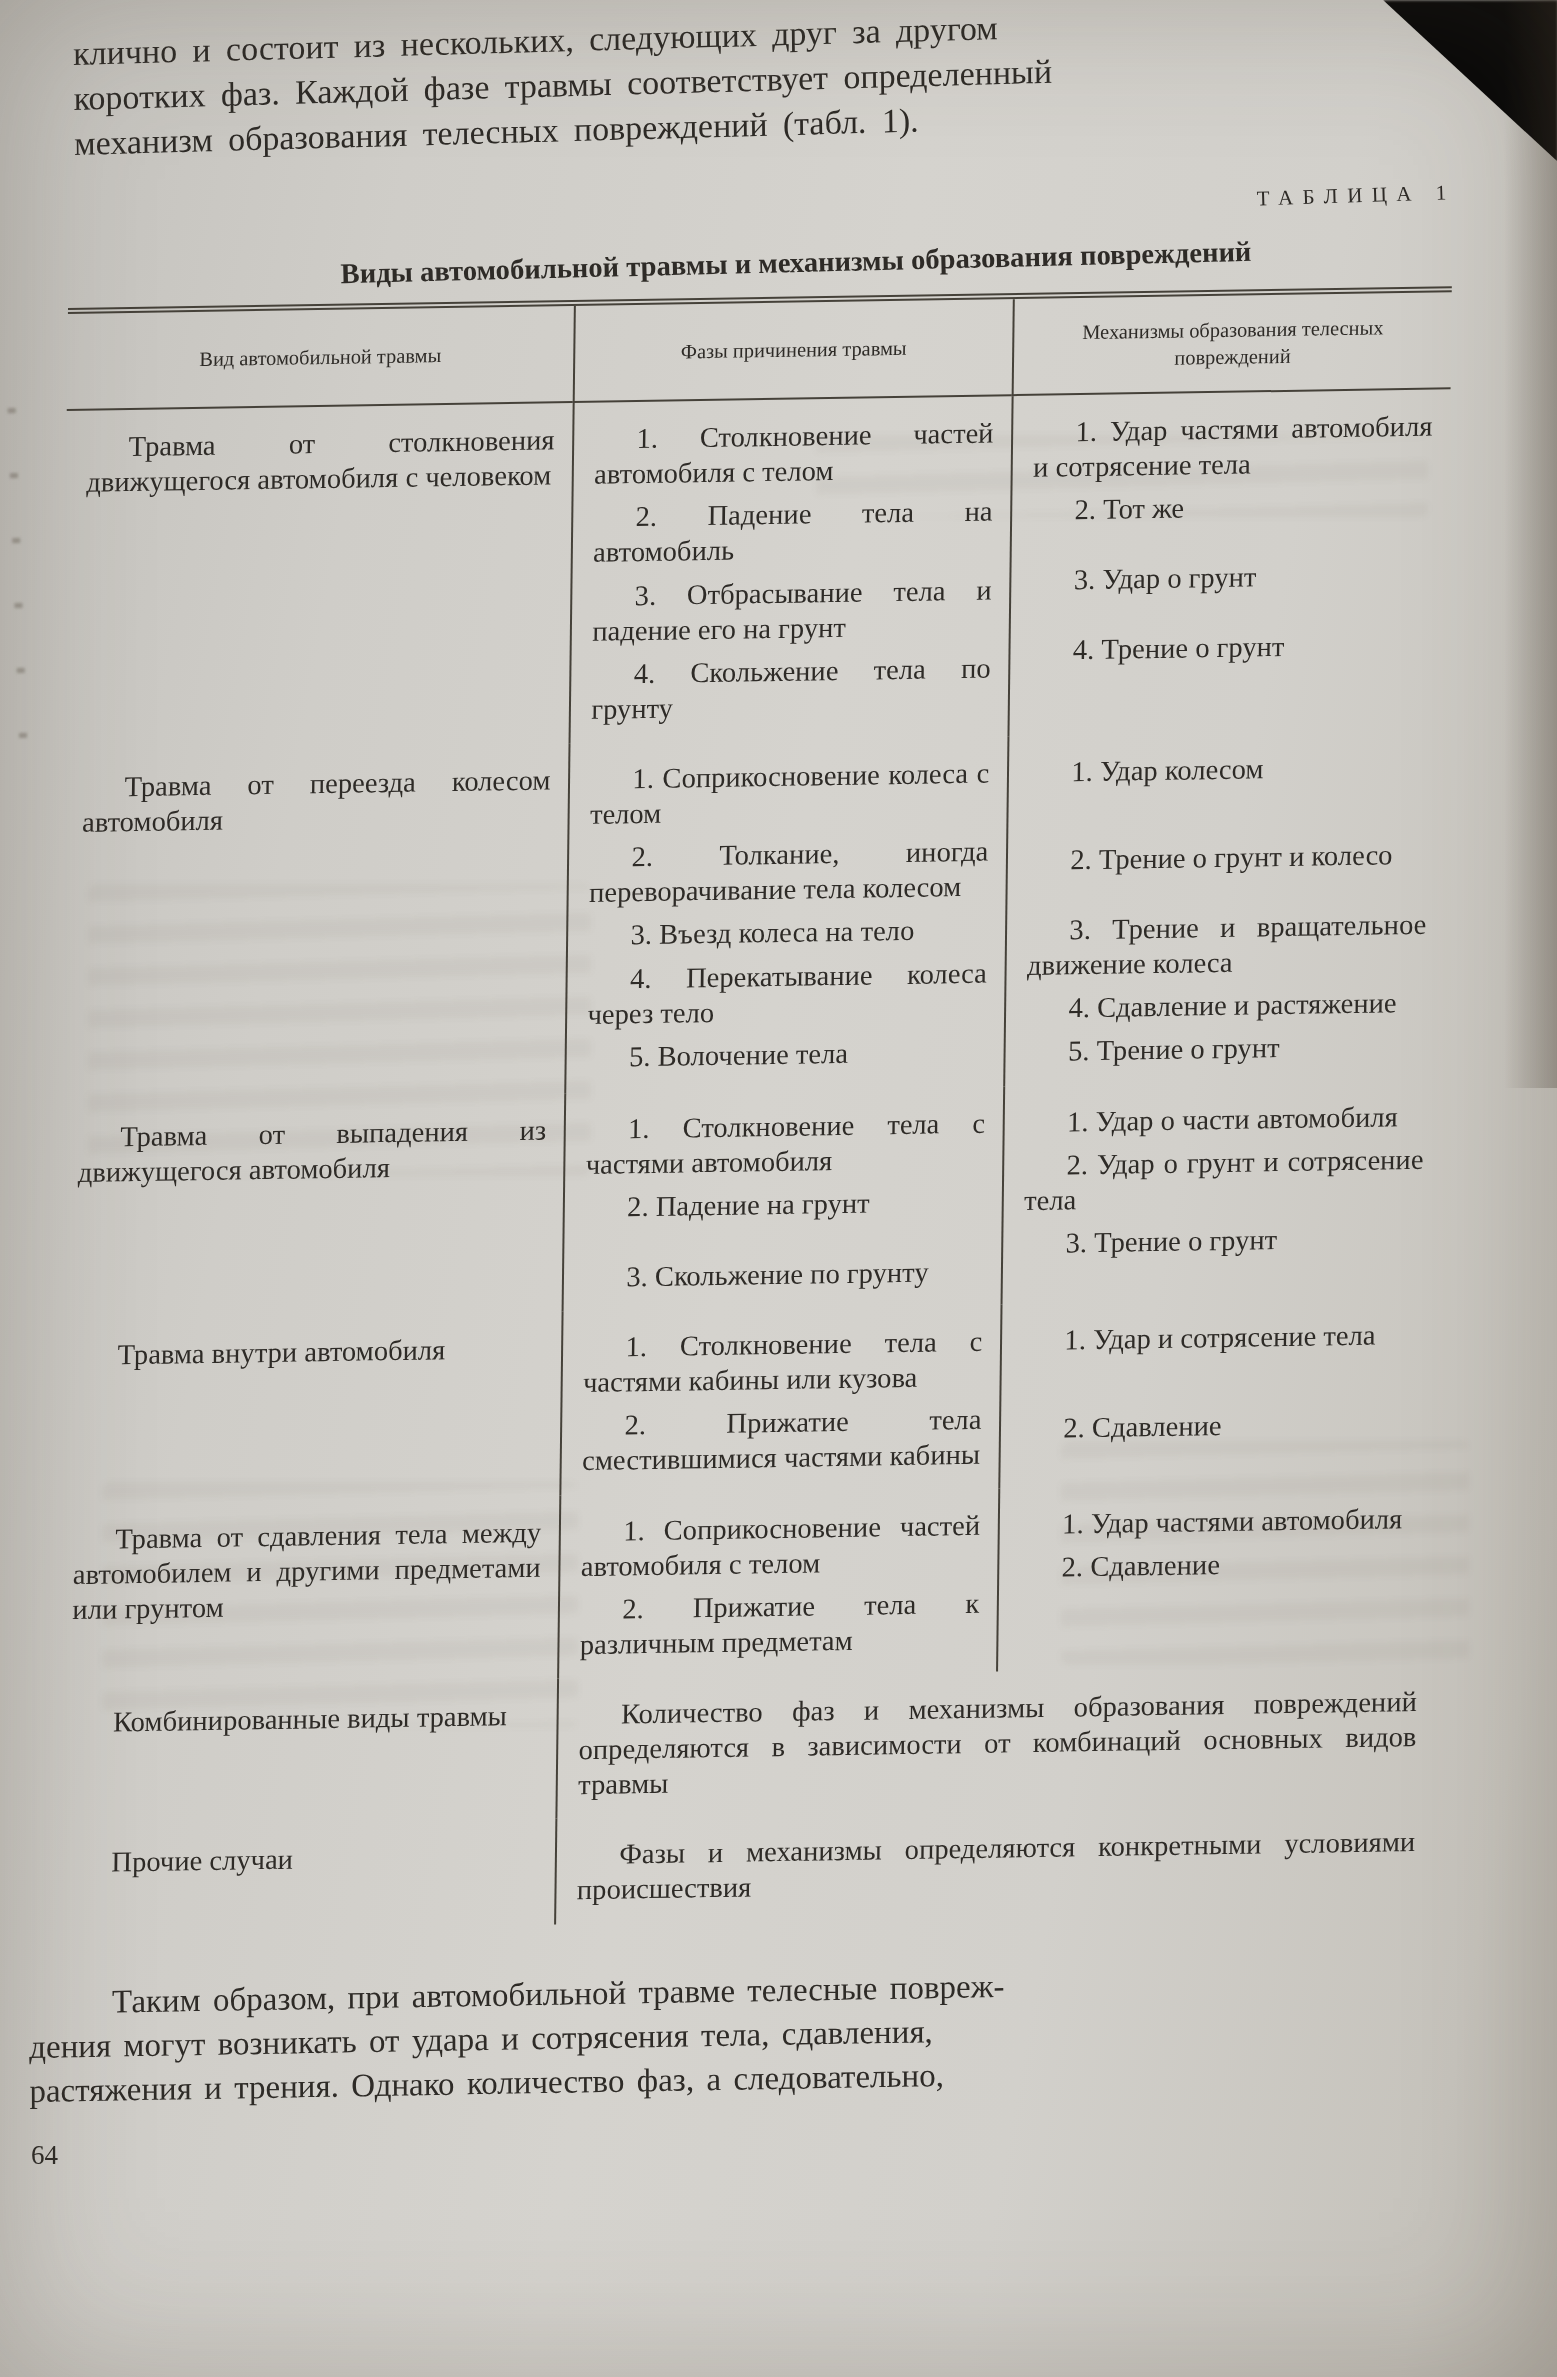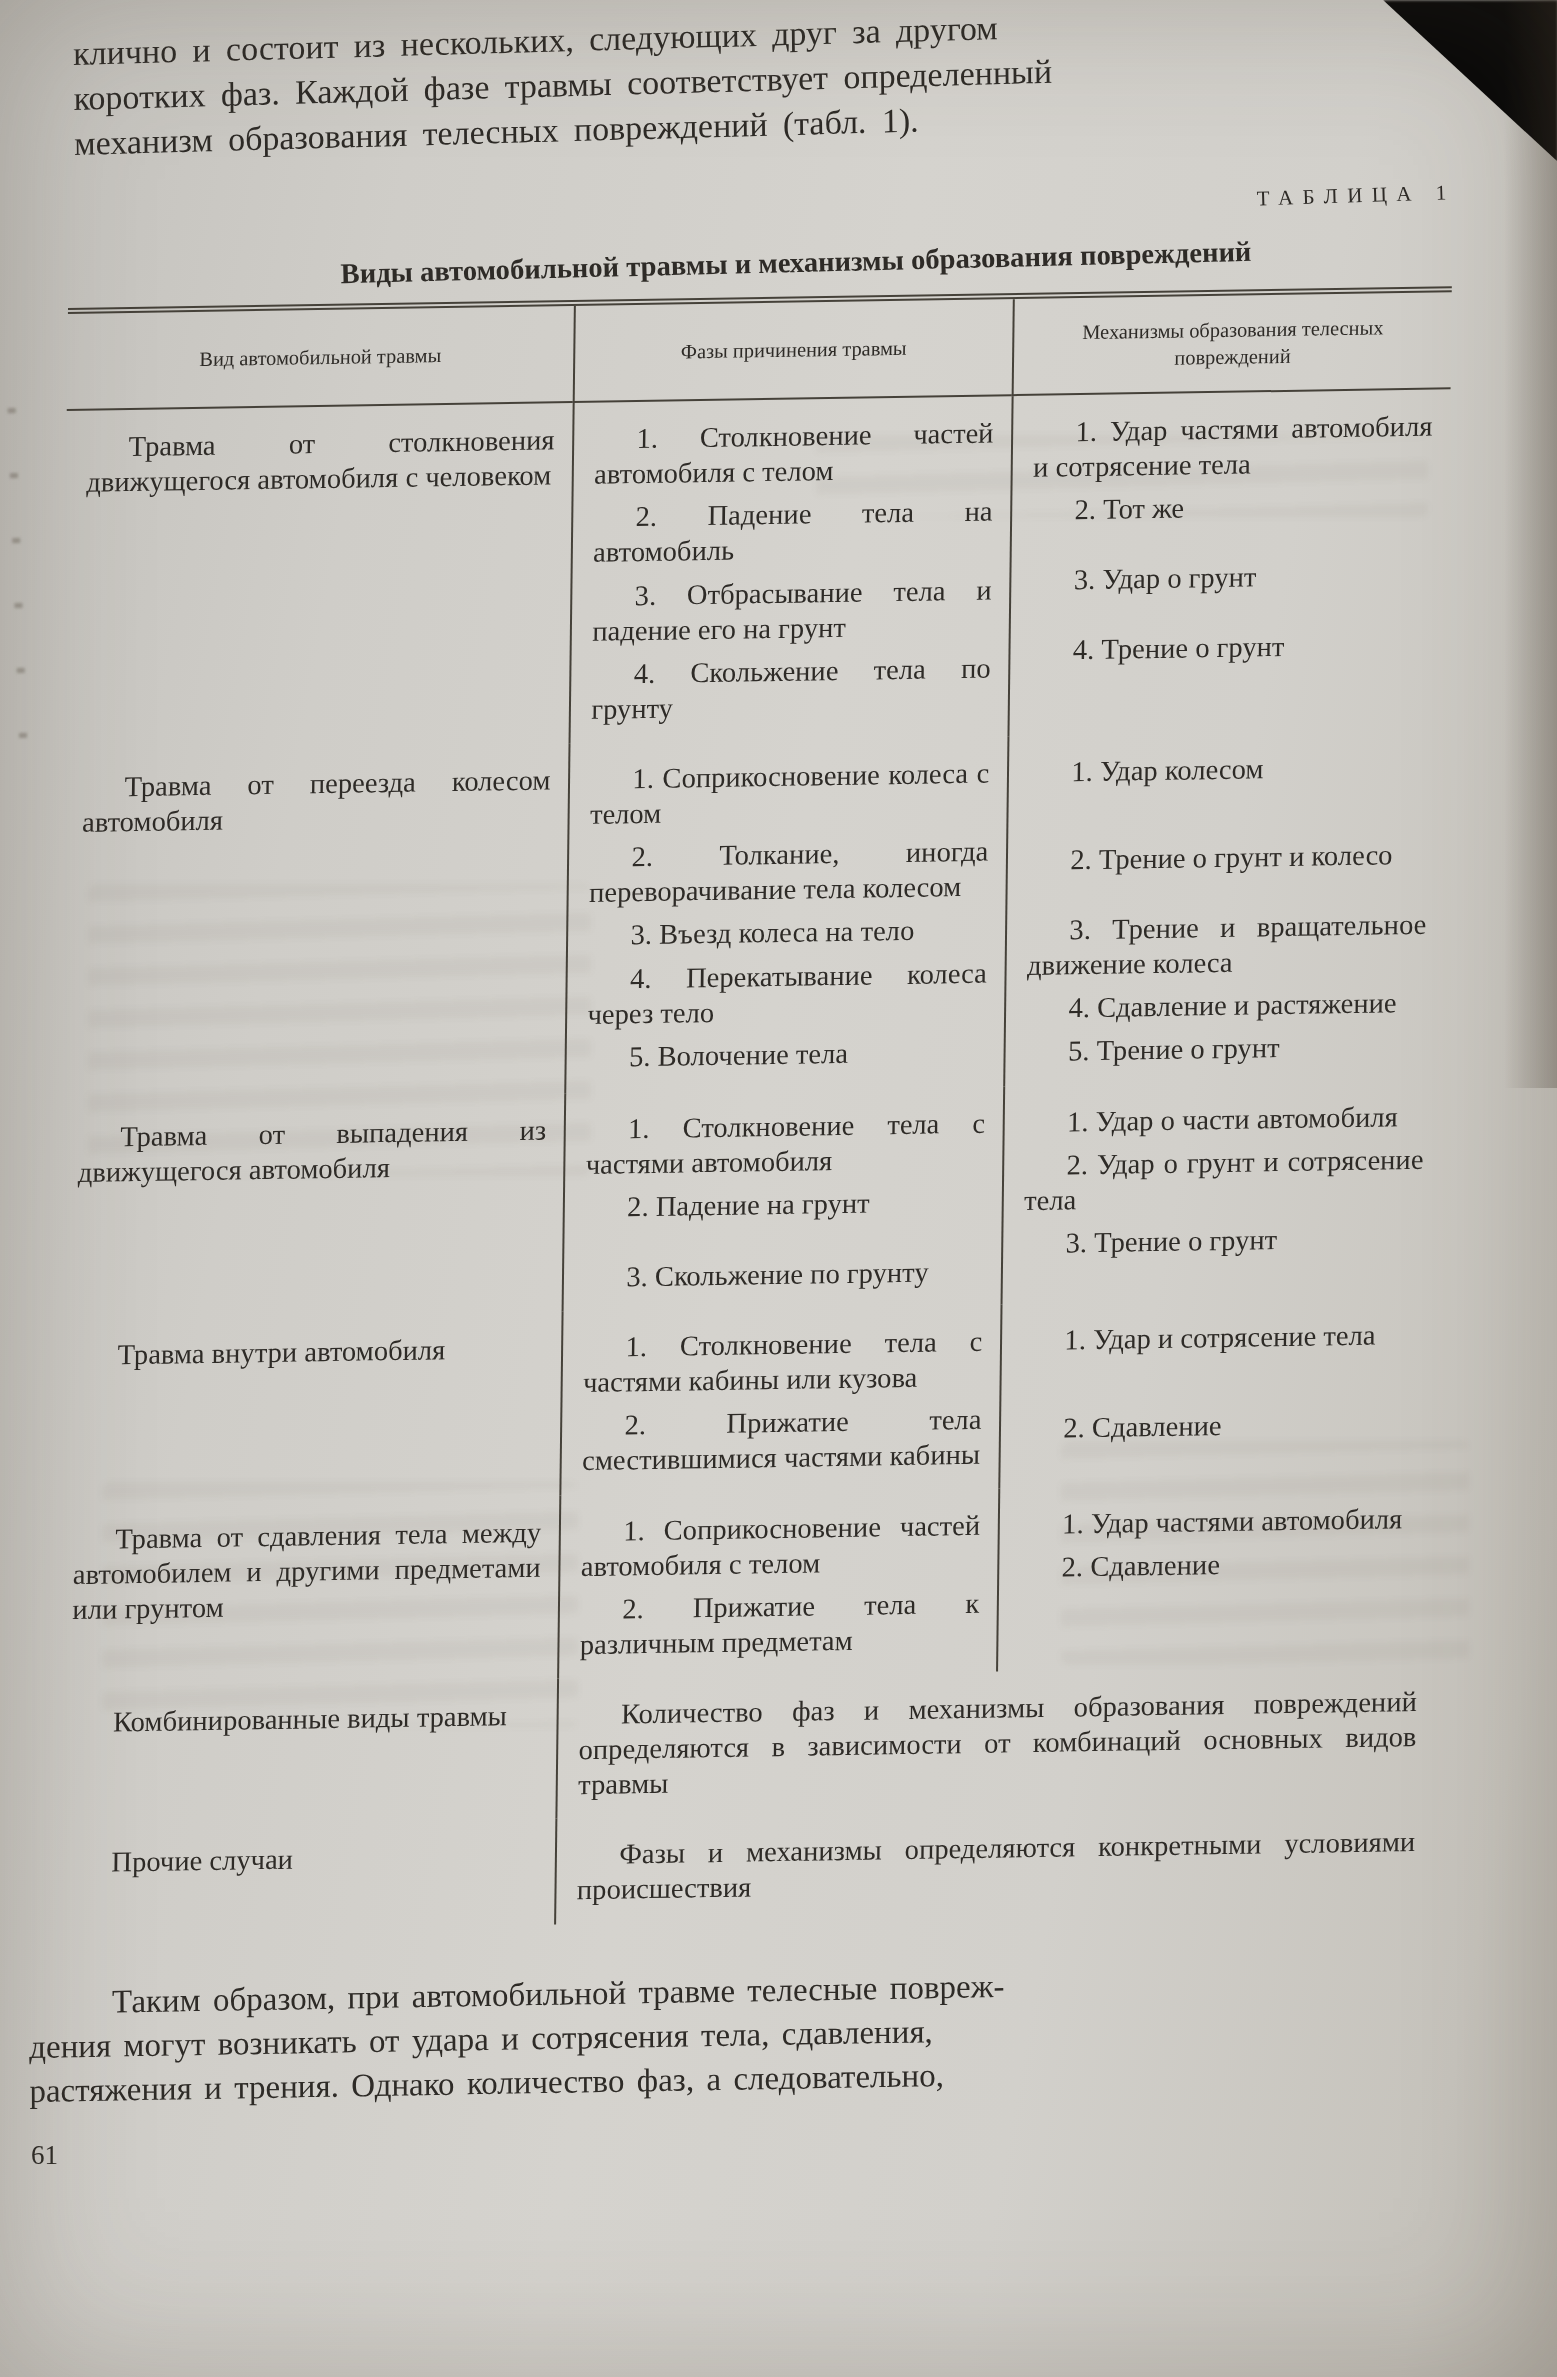--- a/index.html
+++ b/index.html
@@ -161,19 +161,19 @@
         <p class="merged">Фазы и механизмы определяются конкретными условиями происшествия</p>
       </div>
     </div>
 
     <div class="bottom-par">
       <span class="ln">Таким образом, при автомобильной травме телесные повреж-</span>
       <span class="ln">дения могут возникать от удара и сотрясения тела, сдавления,</span>
       <span class="ln">растяжения и трения. Однако количество фаз, а следовательно,</span>
     </div>
 
-    <div class="page-num">61</div>
+    <div class="page-num">64</div>
   </div>
 
   <div class="corner"></div>
   <div class="edge-shade"></div>
 </div>
 
 
 </body></html>

